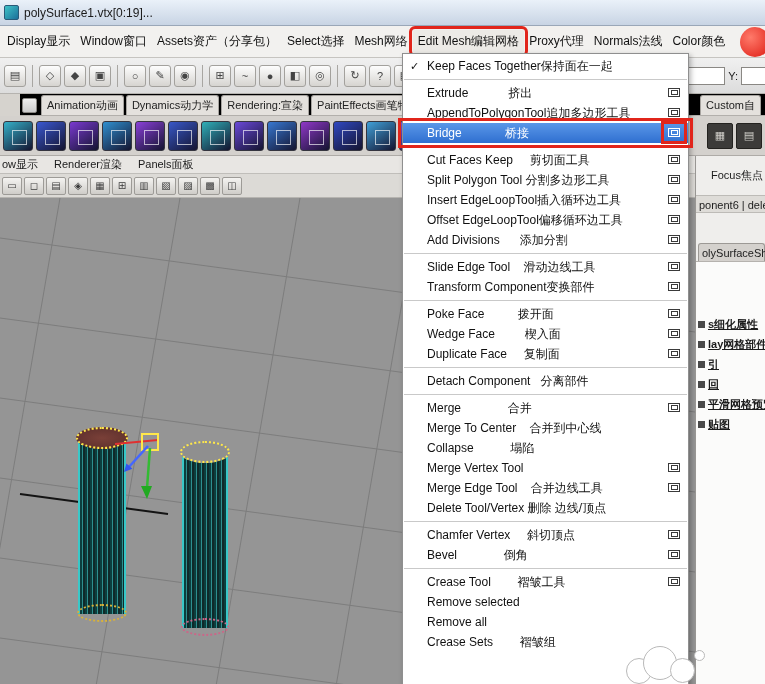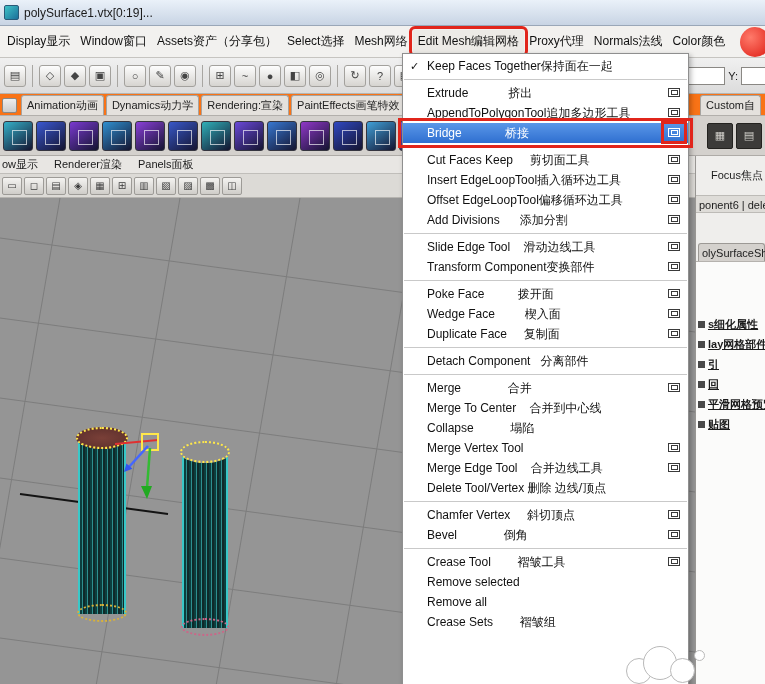--- a/index.html
+++ b/index.html
@@ -25,22 +25,22 @@
   .sl-icons{display:flex;align-items:center;gap:3px;}
   .sl-icon{width:22px;height:22px;border:1px solid #a3a19d;border-radius:3px;
     background:linear-gradient(#fdfdfd,#d6d4d0);display:flex;align-items:center;justify-content:center;
     font-size:11px;color:#444;}
   .sl-icons .menu-sep{width:1px;height:22px;background:#a8a6a2;margin:0 3px;}
   .xy{margin-left:auto;margin-right:-14px;display:flex;align-items:center;gap:3px;font-size:11px;color:#222;}
   .xy input{width:44px;height:18px;border:1px solid #8a8884;background:#fff;font-size:11px;padding:0 2px;}
   .xy input.y{width:34px;}
 
   
-  .shelf-tabs{height:22px;display:flex;align-items:flex-end;background:#f97316;
-    border-bottom:1px solid #b2afab;padding:0 2px;font-size:11px;color:#222;}
+  .shelf-tabs{height:22px;display:flex;align-items:flex-end;background:#000000;
+    border-bottom:1px solid #b2afab;padding:0 2px;font-size:11px;color:#222;margin-left:20px;}
   .shelf-sel{width:15px;height:15px;margin:0 4px 2px 0;border:1px solid #8a8884;border-radius:2px;
     background:linear-gradient(#eee,#ccc);}
   .tabs{display:flex;align-items:flex-end;}
   .tab{padding:2px 5px;background:#e4e1dd;border:1px solid #a6a39f;border-bottom:none;
     border-radius:3px 3px 0 0;margin-right:2px;white-space:nowrap;}
   .tab.right{margin-left:auto;margin-right:2px;}
 
   
   .shelf-icons{height:40px;display:flex;align-items:center;gap:3px;background:#d4d1cd;
     border-bottom:1px solid #aeaba7;padding:0 3px;}
@@ -362,20 +362,25 @@
       <span class="opt"></span>
     </div>
     <div class="menu-sep"></div>
     <div class="menu-item has-opt">
 
       <span class="label">Cut Faces Keep     剪切面工具</span>
       <span class="opt"></span>
     </div>
     <div class="menu-item has-opt">
 
+      <span class="label">Split Polygon Tool 分割多边形工具</span>
+      <span class="opt"></span>
+    </div>
+    <div class="menu-item has-opt">
+
       <span class="label">Insert EdgeLoopTool插入循环边工具</span>
       <span class="opt"></span>
     </div>
     <div class="menu-item has-opt">
 
       <span class="label">Offset EdgeLoopTool偏移循环边工具</span>
       <span class="opt"></span>
     </div>
     <div class="menu-item has-opt">
 

